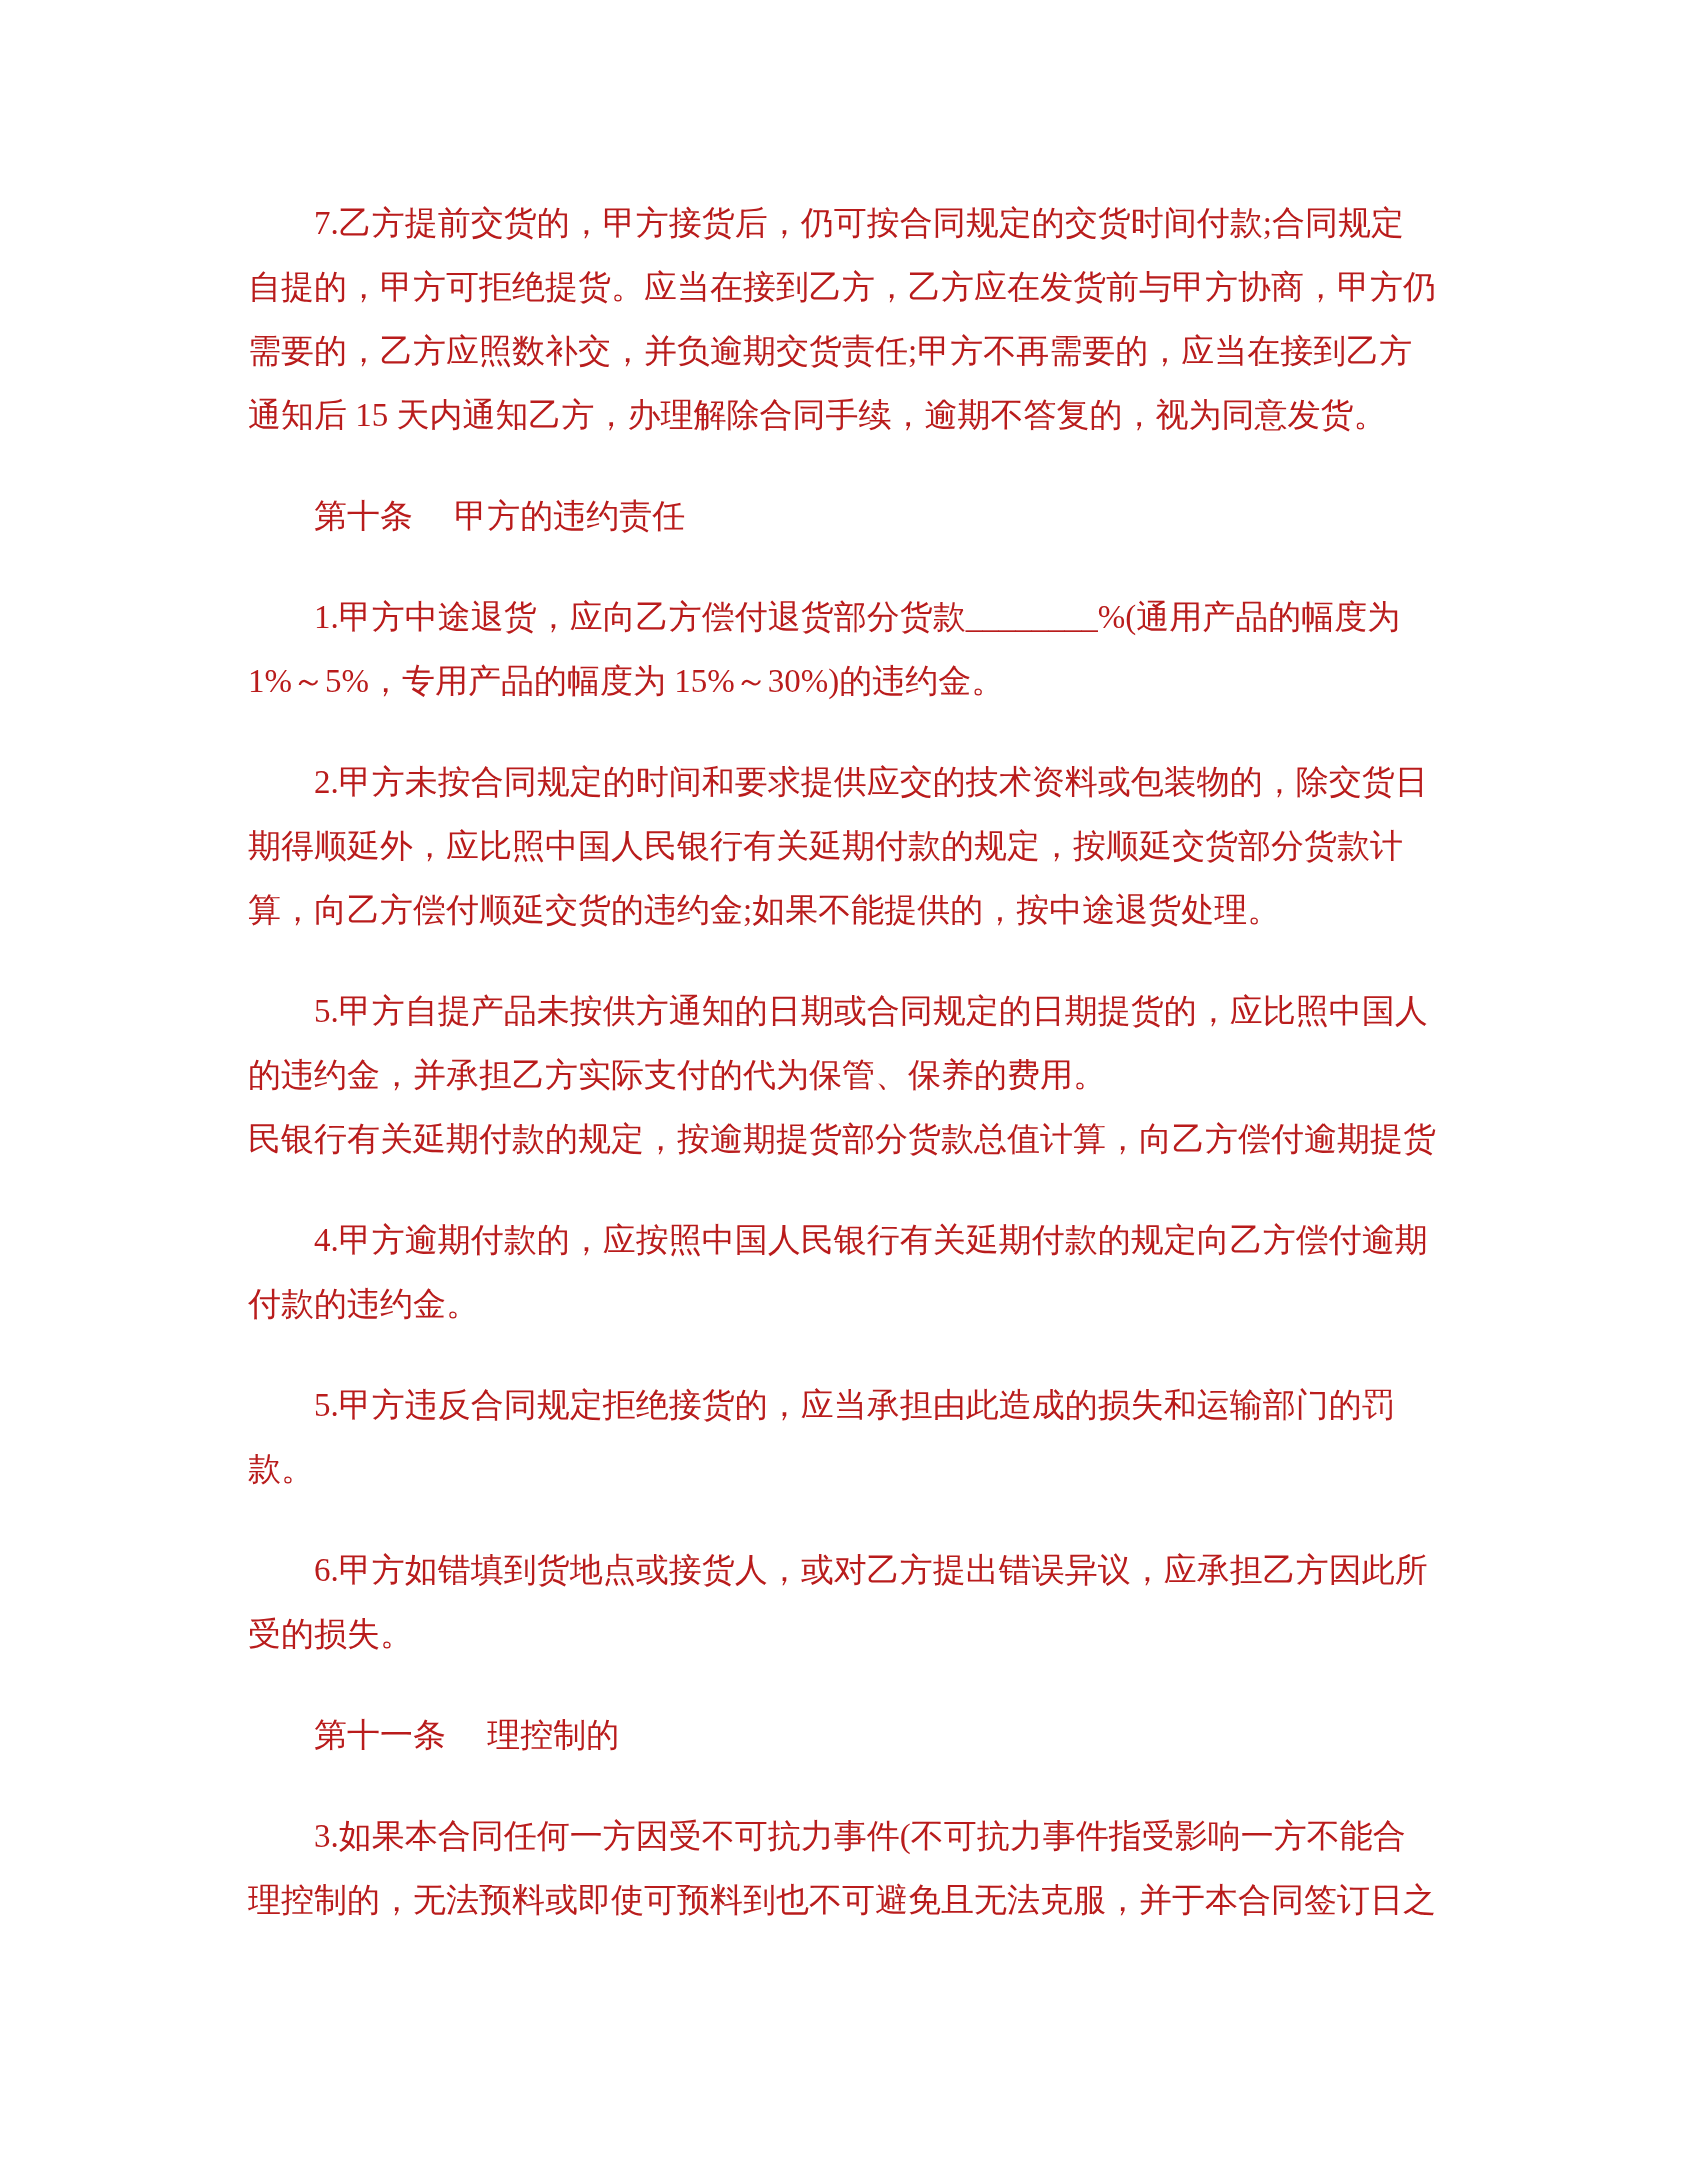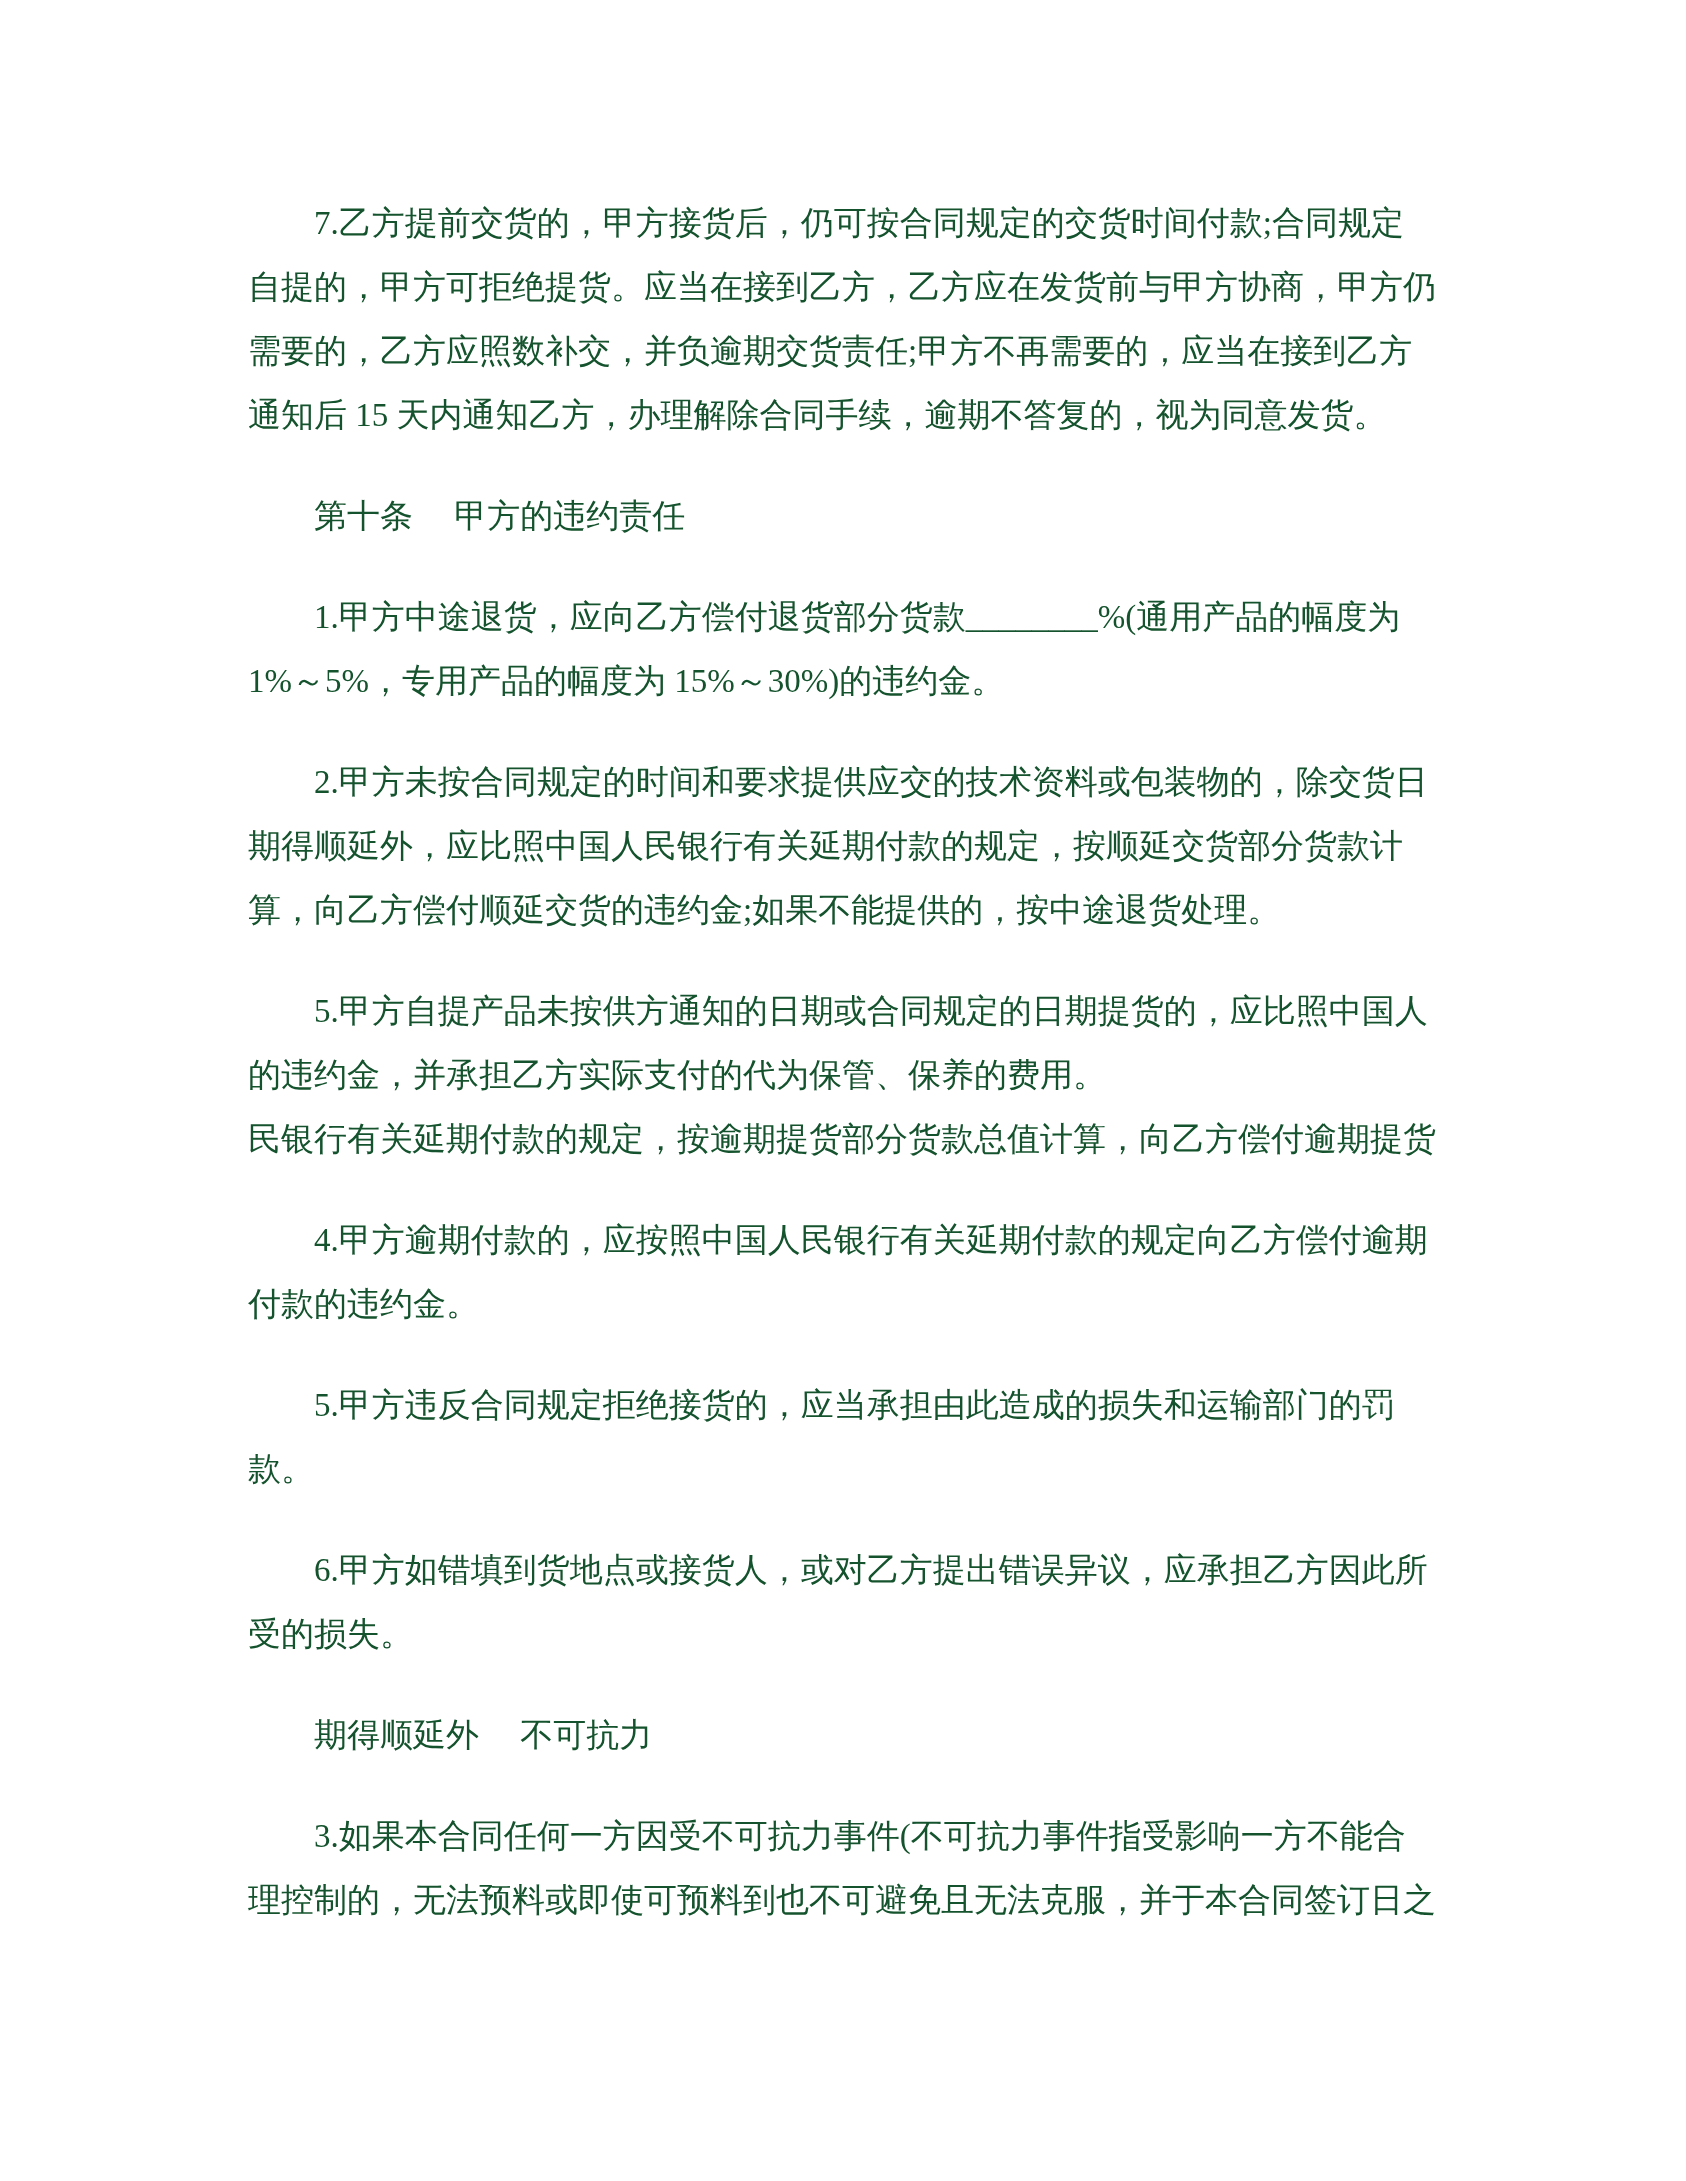--- a/index.html
+++ b/index.html
@@ -12,21 +12,21 @@
     width: 1686px;
     height: 2182px;
     background: #ffffff;
     overflow: hidden;
   }
   .doc {
     box-sizing: border-box;
     width: 100%;
     height: 100%;
     padding: 191px 239px 0 248px;
-    color: #14532d;
+    color: #b91c1c;
     font-family: "Liberation Serif", "DejaVu Serif", serif;
   }
   .block {
     margin: 0 0 37px 0;
   }
   .line {
     font-size: 33px;
     line-height: 64px;
     white-space: pre;
     letter-spacing: 0;
@@ -72,21 +72,21 @@
       </div>
       <div class="block paragraph">
         <div class="line first">5.甲方违反合同规定拒绝接货的，应当承担由此造成的损失和运输部门的罚</div>
         <div class="line">款。</div>
       </div>
       <div class="block paragraph">
         <div class="line first">6.甲方如错填到货地点或接货人，或对乙方提出错误异议，应承担乙方因此所</div>
         <div class="line">受的损失。</div>
       </div>
       <div class="block heading">
-        <div class="line first">期得顺延外　 不可抗力</div>
+        <div class="line first">第十一条　 理控制的</div>
       </div>
       <div class="block paragraph">
         <div class="line first">3.如果本合同任何一方因受不可抗力事件(不可抗力事件指受影响一方不能合</div>
         <div class="line">理控制的，无法预料或即使可预料到也不可避免且无法克服，并于本合同签订日之</div>
       </div>
     </div>
 </div>
 
 
 </body></html>

